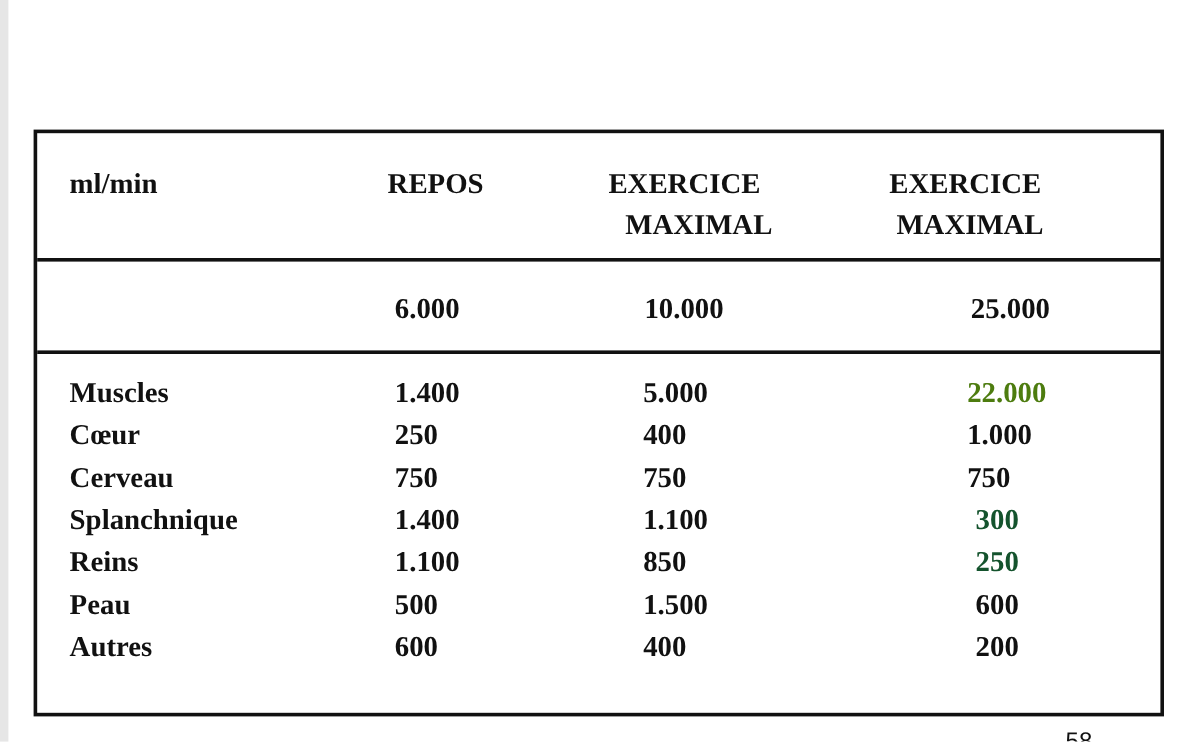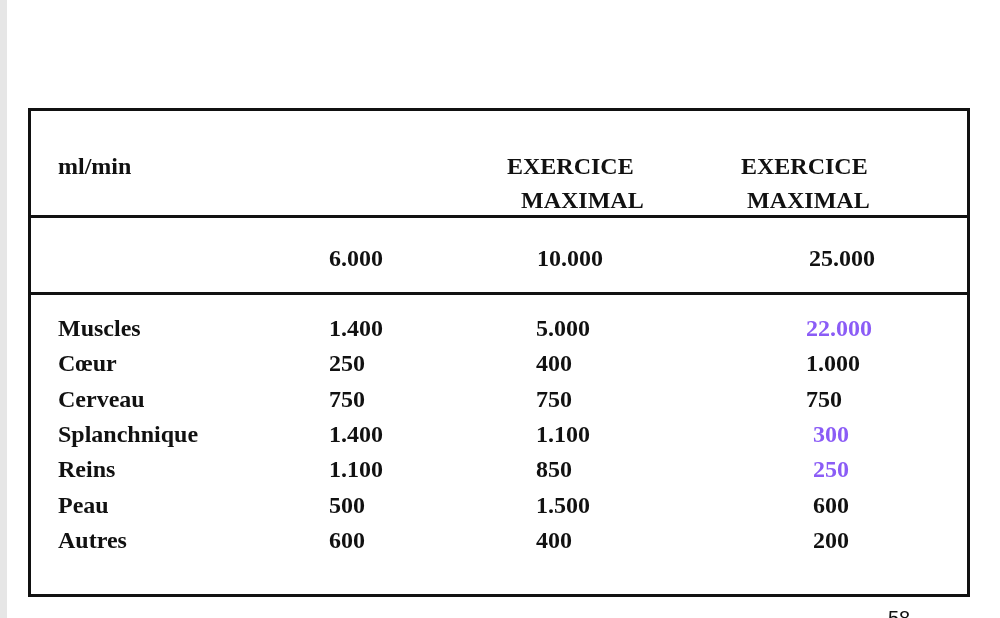--- a/index.html
+++ b/index.html
@@ -18,40 +18,41 @@
   .title div { white-space:nowrap; }
   .table-box {
     position:absolute; left:28px; top:108px; width:936px; height:483px;
     border:3px solid #111; box-sizing:content-box;
   }
   .sep { position:absolute; left:0; width:100%; height:3px; background:#111; }
   .cell {
     position:absolute; font-family:"Liberation Serif", serif; font-weight:bold;
     font-size:24px; line-height:36px; color:#111; white-space:nowrap;
   }
-  .hdr { line-height:34px;margin-top:12px; }
-  .green { color:#8b5cf6; }
-  .red { color:#8b5cf6; }
+  .hdr { line-height:34px; }
+  .green { color:#4d7c0f; }
+  .red { color:#14532d; }
   .page-num {
     position:absolute; left:888px; top:604px;
     font-family:"Liberation Sans", sans-serif; font-size:20px; color:#111;
     height:14px; overflow:hidden; line-height:28px;
   }
 </style>
 </head>
 <body>
 
 <div class="left-strip"></div>
 
 <div class="title">
 </div>
 
 <div class="table-box">
 
   <div class="cell hdr" style="left:27px; top:26px;">ml/min</div>
+  <div class="cell hdr" style="left:292px; top:26px;">REPOS</div>
   <div class="cell hdr" style="left:476px; top:26px;">EXERCICE</div>
   <div class="cell hdr" style="left:490px; top:60px;">MAXIMAL</div>
   <div class="cell hdr" style="left:710px; top:26px;">EXERCICE</div>
   <div class="cell hdr" style="left:716px; top:60px;">MAXIMAL</div>
 
   <div class="sep" style="top:104px;"></div>
 
   <div class="cell" style="left:298px; top:129px;">6.000</div>
   <div class="cell" style="left:506px; top:129px;">10.000</div>
   <div class="cell" style="left:778px; top:129px;text-align:center;">25.000</div>

